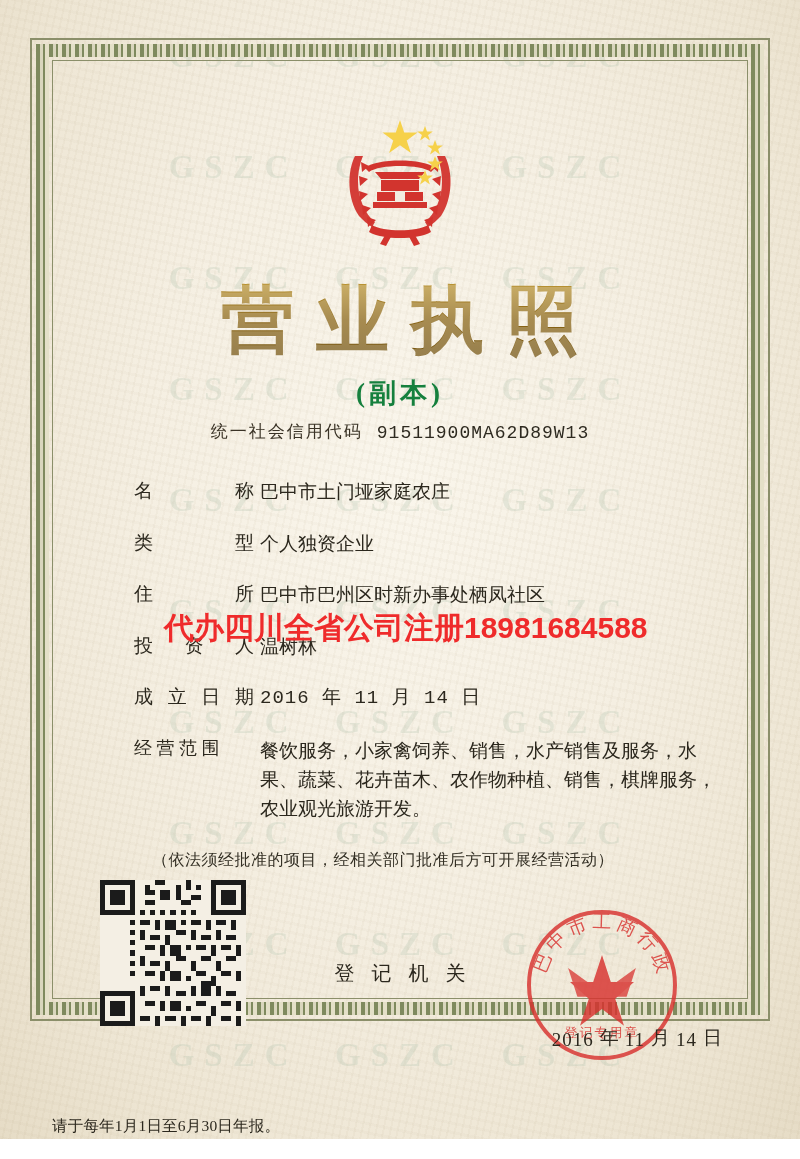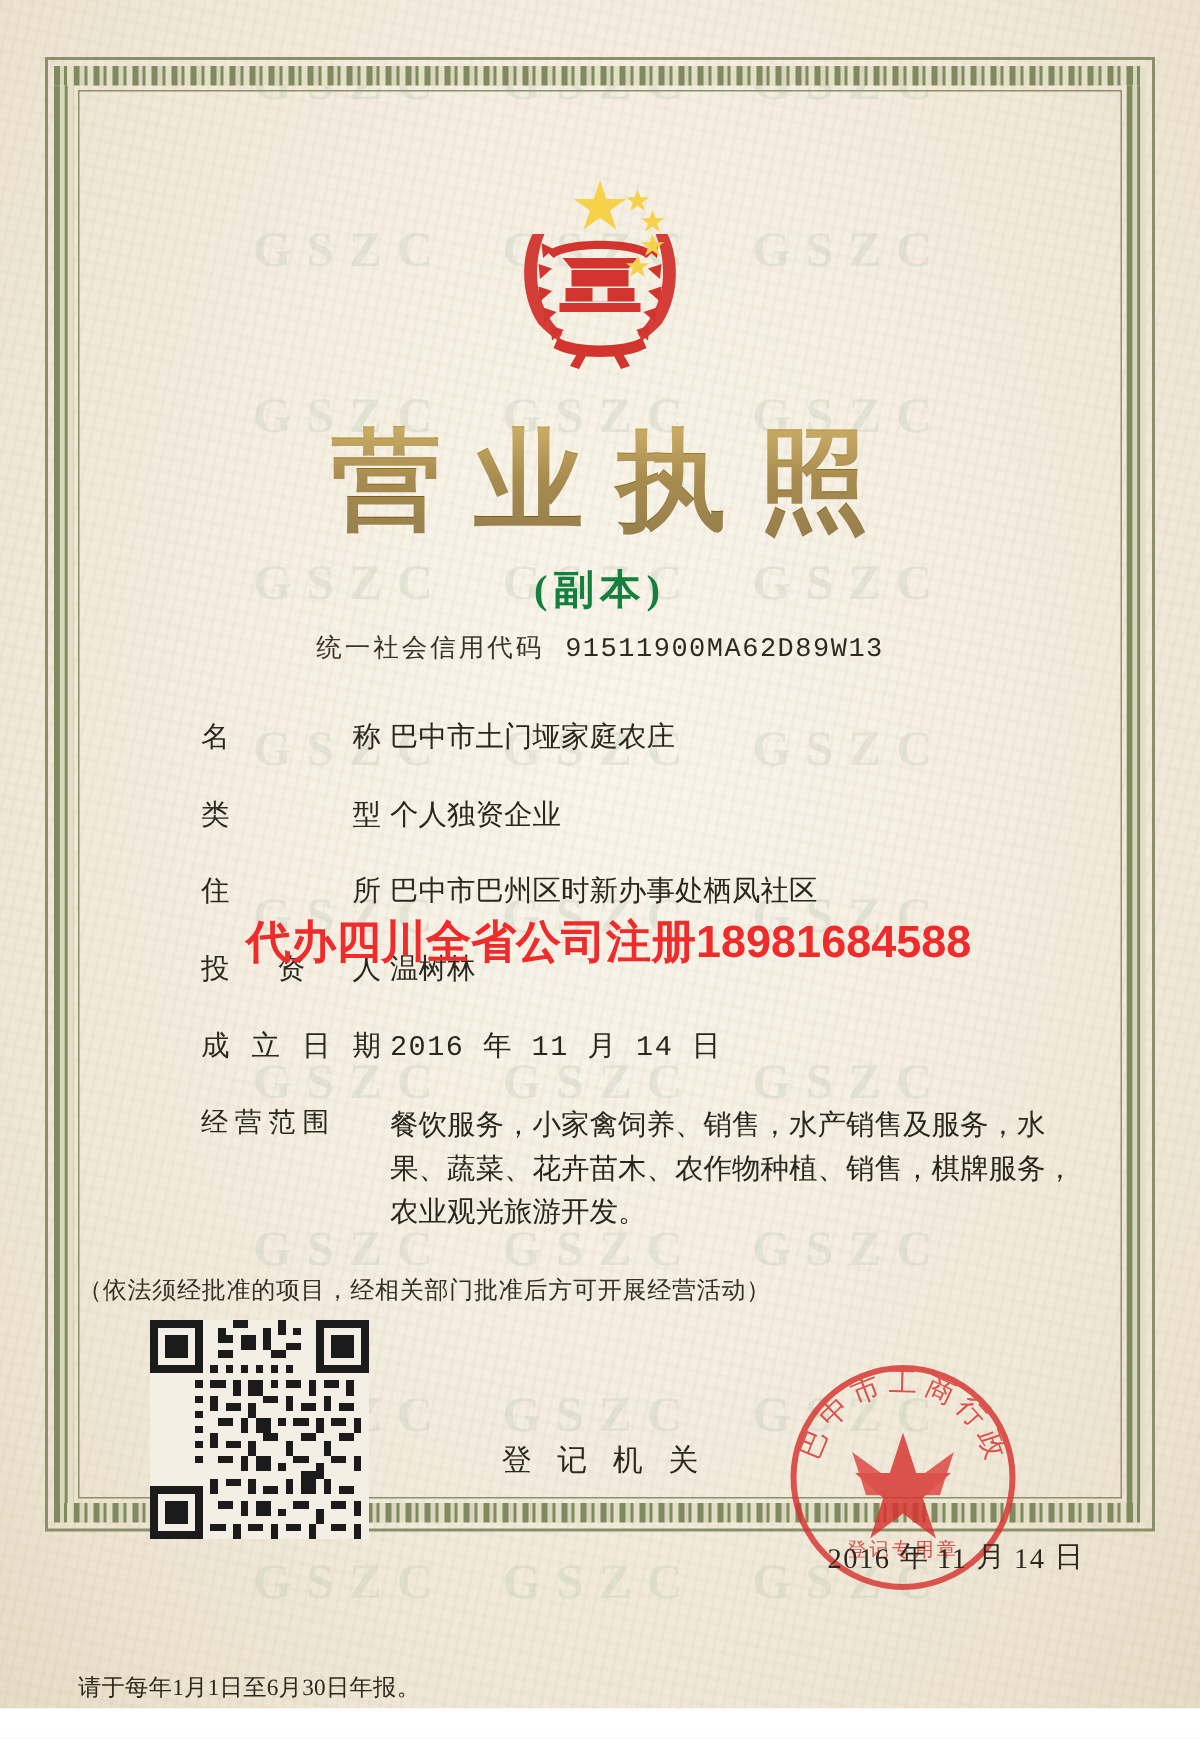--- a/index.html
+++ b/index.html
@@ -179,21 +179,21 @@
   .date-value {
     font-family: Liberation Mono, monospace;
     font-size: 19px;
     letter-spacing: 1px;
   }
 
   .note {
     position: absolute;
     top: 790px;
     left: 0; right: 34px;
-    text-align: left;
+    text-align: center;
     font-family: "Liberation Serif", serif;
     font-size: 16px;
     color: #332f24;
     letter-spacing: 0.5px;
   }
 
   
   .overlay-ad {
     position: absolute;
     top: 548px;

